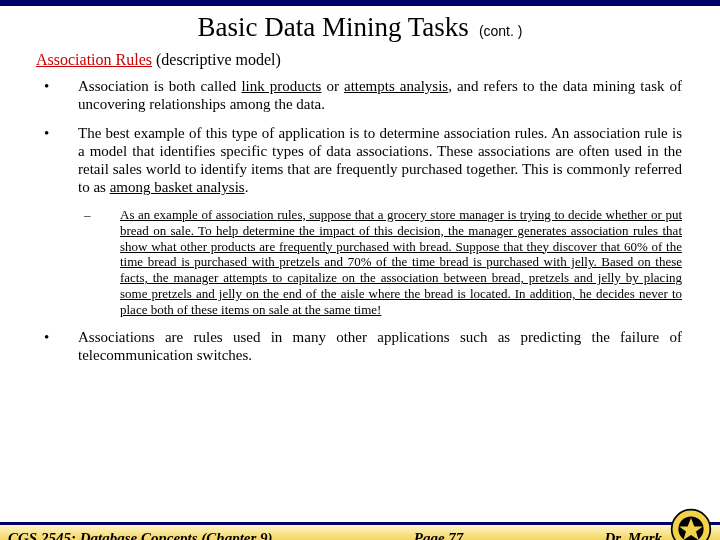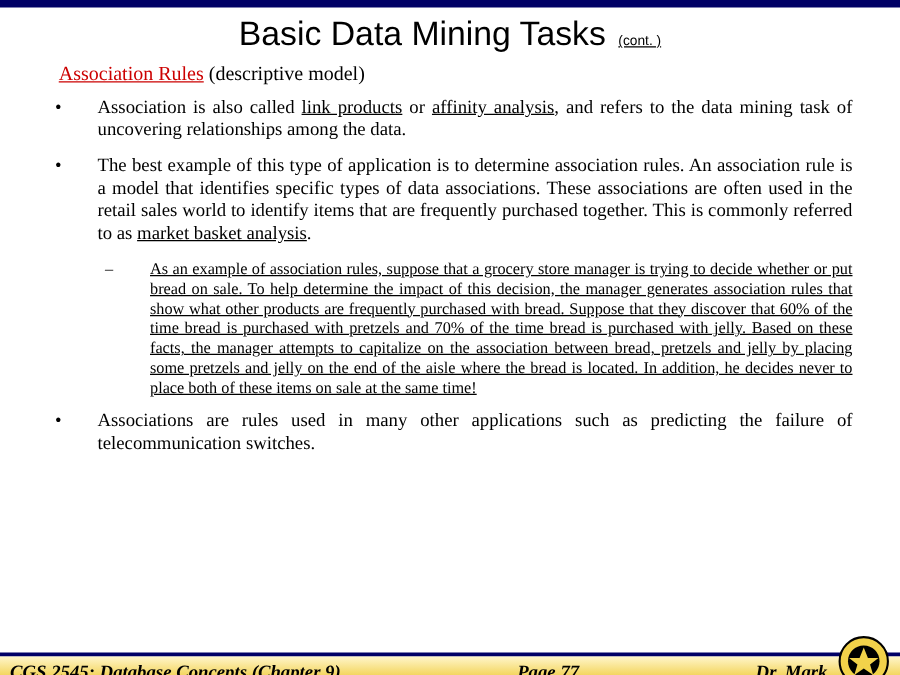--- a/index.html
+++ b/index.html
@@ -14,38 +14,37 @@
     width: 720px;
     height: 540px;
     position: relative;
   }
   .title-row {
     text-align: center;
     margin-top: 6px;
     margin-bottom: 8px;
   }
   .title-main {
-    font-family: Liberation Sans, sans-serif;
+    font-family: Liberation Serif, serif;
     font-size: 27px;
     font-weight: normal;
     color: #000;
     display: inline;
   }
   .title-cont {
     font-family: Arial, Helvetica, sans-serif;
-    font-size: 11px;
+    font-size: 14px;
     color: #000;
     display: inline;
     margin-left: 6px;
-    text-decoration: underline;
   }
   .section-h {
     color: #cc0000;
     font-size: 16px;
-    margin: 4px 0 8px 47px;
+    margin: 4px 0 8px 36px;
   }
   .section-h .paren {
     color: #000;
   }
   .section-h .underline {
     text-decoration: underline;
   }
   .content {
     margin: 0 38px 0 44px;
   }
@@ -141,27 +140,27 @@
   <div class="section-h">
     <span class="underline">Association Rules</span>
     <span class="paren">(descriptive model)</span>
   </div>
 
   <div class="content">
     <ul class="bullets">
       <li>
         <span class="dot">•</span>
         <span class="txt">
-          <span>Association is also called </span><span class="u">link products</span><span> or </span><span class="u">affinity analysis</span><span>, and refers to the data mining task of uncovering relationships among the data.</span>
+          <span>Association is both called </span><span class="u">link products</span><span> or </span><span class="u">attempts analysis</span><span>, and refers to the data mining task of uncovering relationships among the data.</span>
         </span>
       </li>
       <li>
         <span class="dot">•</span>
         <span class="txt">
-          <span>The best example of this type of application is to determine association rules. An association rule is a model that identifies specific types of data associations. These associations are often used in the retail sales world to identify items that are frequently purchased together.  This is commonly referred to as </span><span class="u">market basket analysis</span><span>.</span>
+          <span>The best example of this type of application is to determine association rules. An association rule is a model that identifies specific types of data associations. These associations are often used in the retail sales world to identify items that are frequently purchased together.  This is commonly referred to as </span><span class="u">among basket analysis</span><span>.</span>
         </span>
       </li>
     </ul>
     <ul class="sub">
       <li>
         <span class="dash">–</span>
         <span class="txt">As an example of association rules, suppose that a grocery store manager is trying to decide whether or put bread on sale.  To help determine the impact of this decision, the manager generates association rules that show what other products are frequently purchased with bread.  Suppose that they discover that 60% of the time bread is purchased with pretzels and 70% of the time bread is purchased with jelly.  Based on these facts, the manager attempts to capitalize on the association between bread, pretzels and jelly by placing some pretzels and jelly on the end of the aisle where the bread is located.  In addition, he decides never to place both of these items on sale at the same time!</span>
       </li>
     </ul>
     <ul class="bullets">

